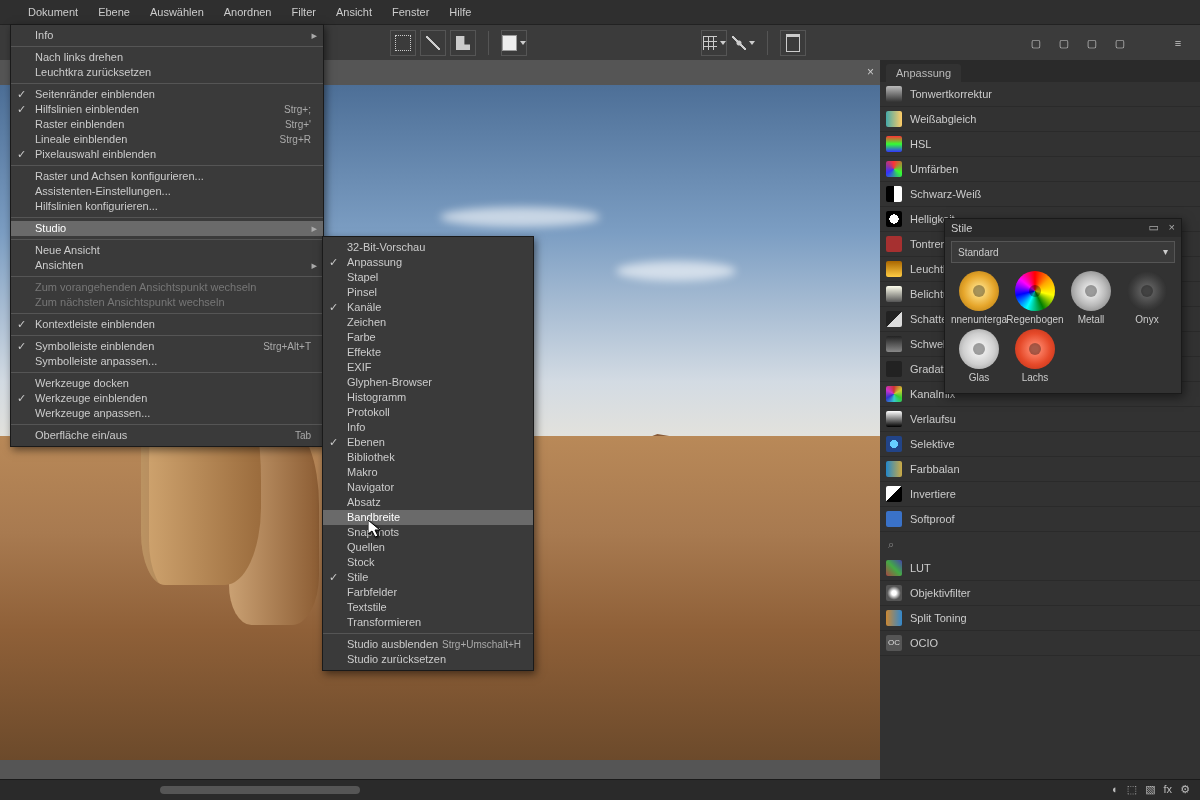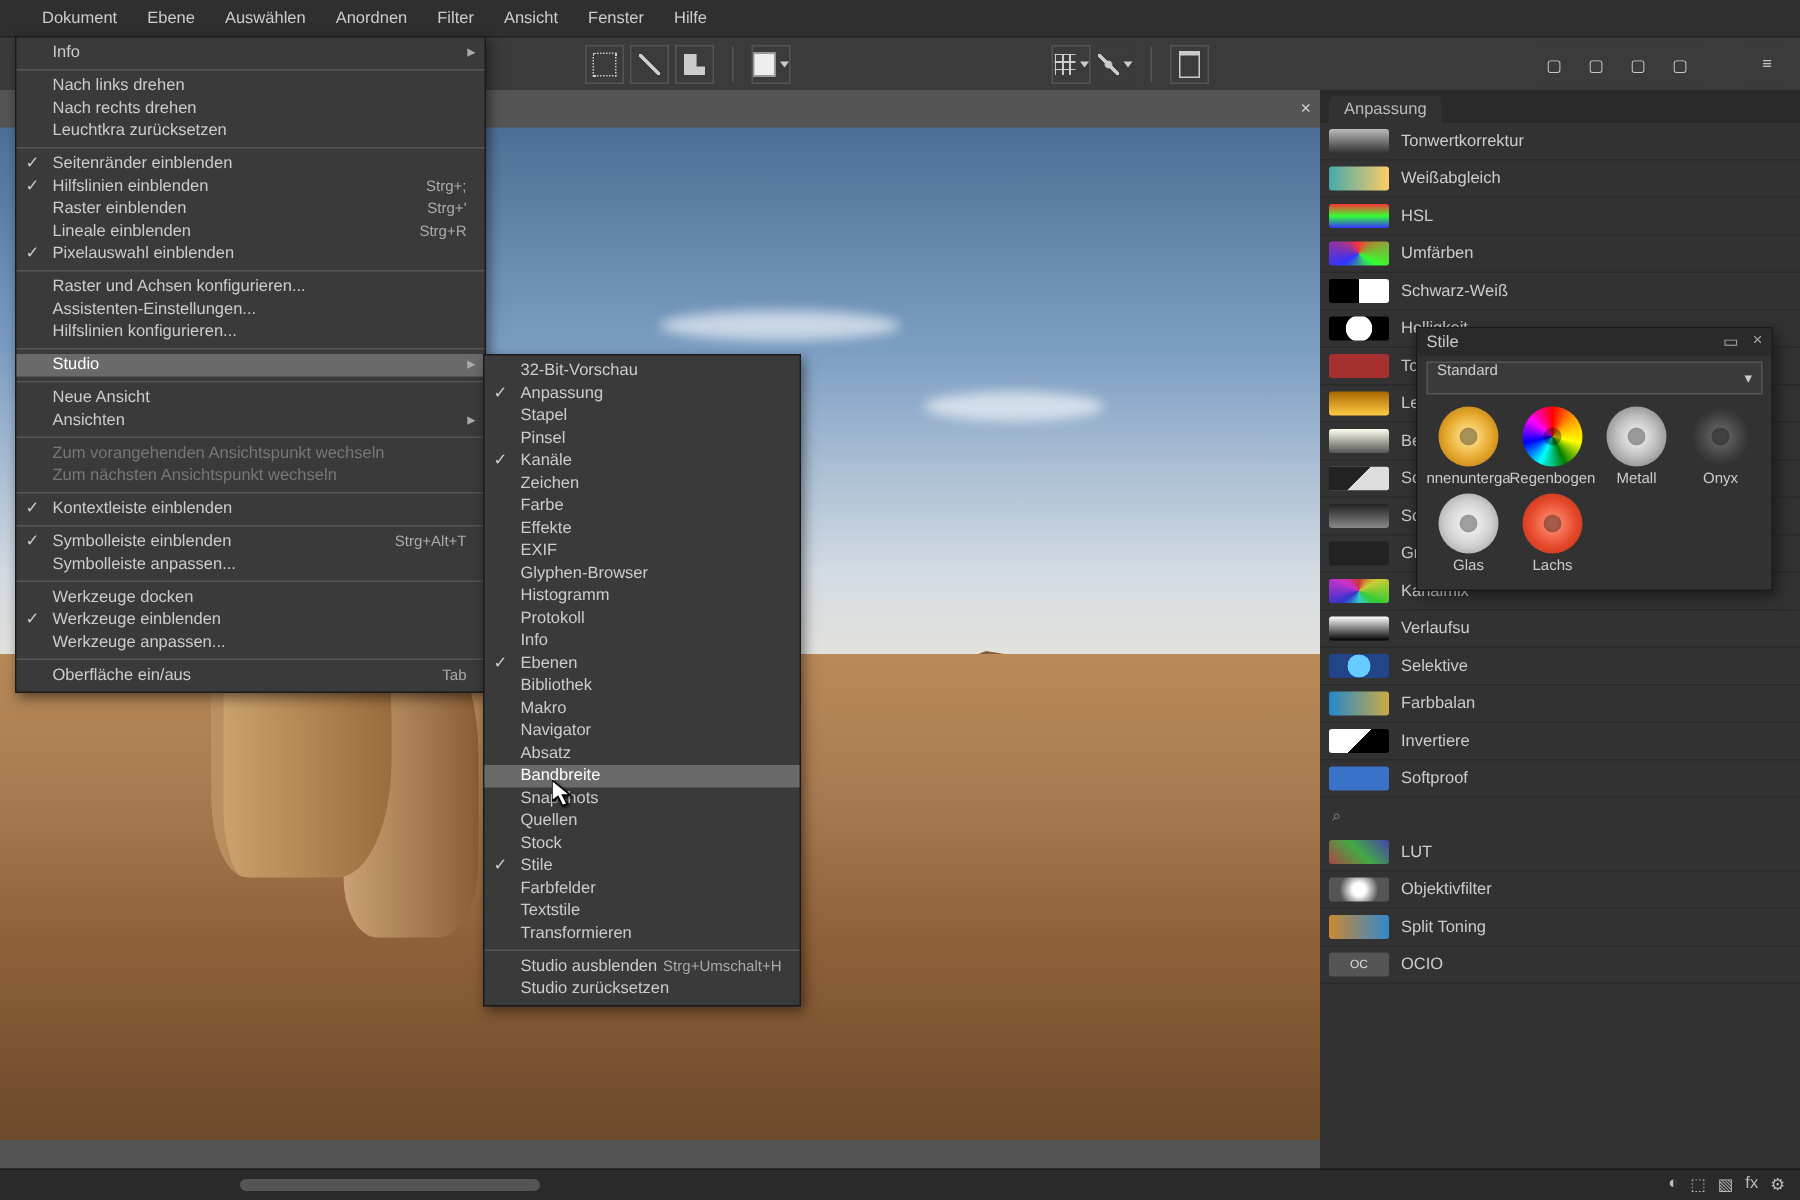--- a/index.html
+++ b/index.html
@@ -51,21 +51,21 @@
   .opacity-box{width:46px;height:16px;background:#3a3a3a;border:1px solid #555;display:flex;align-items:center;justify-content:flex-end;padding:0 4px}
   .layer-row{height:30px;display:flex;align-items:center;gap:6px;padding:0 4px;background:#4a6a84}
   .layer-thumb{width:24px;height:18px;background:linear-gradient(#7a9bc4 45%,#b88a55 45%)}
   .layer-name{font-size:10px;color:#fff}
   .layer-meta{font-size:9px;color:#cdd}
   
   .styles-panel{position:absolute;top:218px;right:18px;width:236px;background:#323232;border:1px solid #1a1a1a;box-shadow:2px 3px 10px rgba(0,0,0,.5)}
   .styles-head{height:18px;background:#2a2a2a;display:flex;align-items:center;padding:0 6px;font-size:11px;color:#ccc;position:relative}
   .styles-head .winbtn{position:absolute;right:6px;top:2px;color:#aaa}
   .styles-head .winbtn2{position:absolute;right:22px;top:2px;color:#aaa}
-  .styles-dd{height:20px;margin:4px 6px;border:1px solid #555;background:#3a3a3a;display:flex;align-items:flex-start;padding:0 6px;position:relative;font-size:10px;color:#ccc}
+  .styles-dd{height:20px;margin:4px 6px;border:1px solid #555;background:#3a3a3a;display:flex;align-items:center;padding:0 6px;position:relative;font-size:10px;color:#ccc}
   .styles-dd .car{position:absolute;right:6px;top:4px}
   .styles-grid{display:grid;grid-template-columns:repeat(4,52px);gap:4px;padding:4px 8px 10px}
   .style-cell{display:flex;flex-direction:column;align-items:center;gap:3px}
   .gear{width:40px;height:40px;border-radius:50%;position:relative}
   .gear-lbl{font-size:10px;color:#ccc;}
   .gear.gold{background:radial-gradient(circle,#ffe28a 10%,#e6a62b 55%,#a26e10 100%)}
   .gear.rainbow{background:conic-gradient(red,orange,yellow,green,cyan,blue,magenta,red)}
   .gear.metal{background:radial-gradient(circle,#eee 10%,#bcbcbc 50%,#6f6f6f 100%)}
   .gear.onyx{background:radial-gradient(circle,#666 10%,#3c3c3c 55%,#1c1c1c 100%)}
   .gear.glass{background:radial-gradient(circle,#f4f4f4 10%,#cfcfcf 55%,#8a8a8a 100%)}
@@ -82,21 +82,21 @@
   .i-dashed{width:14px;height:14px;border:1px dotted #ccc}
   .i-diag{width:14px;height:14px;background:linear-gradient(45deg,transparent 45%,#ccc 45%,#ccc 55%,transparent 55%)}
   .i-cursor-rect{width:14px;height:14px;background:#ccc;clip-path:polygon(0 0,60% 0,60% 60%,100% 60%,100% 100%,0 100%)}
   .i-square-fill{width:14px;height:14px;background:#eee;border:1px solid #999}
   .i-grid{width:14px;height:14px;background:repeating-linear-gradient(#ccc 0 1px,transparent 1px 5px),repeating-linear-gradient(90deg,#ccc 0 1px,transparent 1px 5px)}
   .i-wand{width:14px;height:14px;background:radial-gradient(circle,#ccc 2px,transparent 3px),linear-gradient(45deg,transparent 45%,#ccc 45%,#ccc 55%,transparent 55%)}
   .i-trash{width:12px;height:14px;border:1px solid #ccc;border-top:3px solid #ccc}
   .caret{width:0;height:0;border-left:3px solid transparent;border-right:3px solid transparent;border-top:4px solid #ccc;display:inline-block;margin-left:3px}
   .chat-bubble{position:absolute;right:6px;top:66px;width:18px;height:18px;background:#d88c2a;border-radius:50%}
   
-  .ai{width:40px;height:16px;border-radius:2px}
+  .ai{width:16px;height:16px;border-radius:2px}
   .ai.grey{background:linear-gradient(#bbb,#333)}
   .ai.warm{background:linear-gradient(90deg,#4aa,#fc6)}
   .ai.hsl{background:linear-gradient(#f33,#3f3,#33f)}
   .ai.rgb{background:conic-gradient(#f33,#3f3,#33f,#f33)}
   .ai.bw{background:linear-gradient(90deg,#000 50%,#fff 50%)}
   .ai.circle{background:radial-gradient(circle,#fff 40%,#000 42%)}
   .ai.red{background:#a63030}
   .ai.yel{background:linear-gradient(#a60,#fc4)}
   .ai.exp{background:linear-gradient(#ffe,#555)}
   .ai.sh{background:linear-gradient(135deg,#222 50%,transparent 50%),#ddd}
@@ -333,21 +333,20 @@
         <div class="gear lachs"></div>
         <div class="gear-lbl">Lachs</div>
       </div>
     </div>
 </div>
 
 <div class="menu menu1" id="menu1">
     <div class="menu-row"><span>Info</span><span class="sub">▸</span></div>
     <div class="menu-sep"></div>
     <div class="menu-row"><span>Nach links drehen</span></div>
-    <div class="menu-row"><span>Nach rechts drehen</span></div>
     <div class="menu-row"><span>Leuchtkra zurücksetzen</span></div>
     <div class="menu-sep"></div>
     <div class="menu-row"><span class="chk">✓</span><span>Seitenränder einblenden</span></div>
     <div class="menu-row"><span class="chk">✓</span><span>Hilfslinien einblenden</span><span class="shortcut">Strg+;</span></div>
     <div class="menu-row"><span>Raster einblenden</span><span class="shortcut">Strg+'</span></div>
     <div class="menu-row"><span>Lineale einblenden</span><span class="shortcut">Strg+R</span></div>
     <div class="menu-row"><span class="chk">✓</span><span>Pixelauswahl einblenden</span></div>
     <div class="menu-sep"></div>
     <div class="menu-row"><span>Raster und Achsen konfigurieren...</span></div>
     <div class="menu-row"><span>Assistenten-Einstellungen...</span></div>

